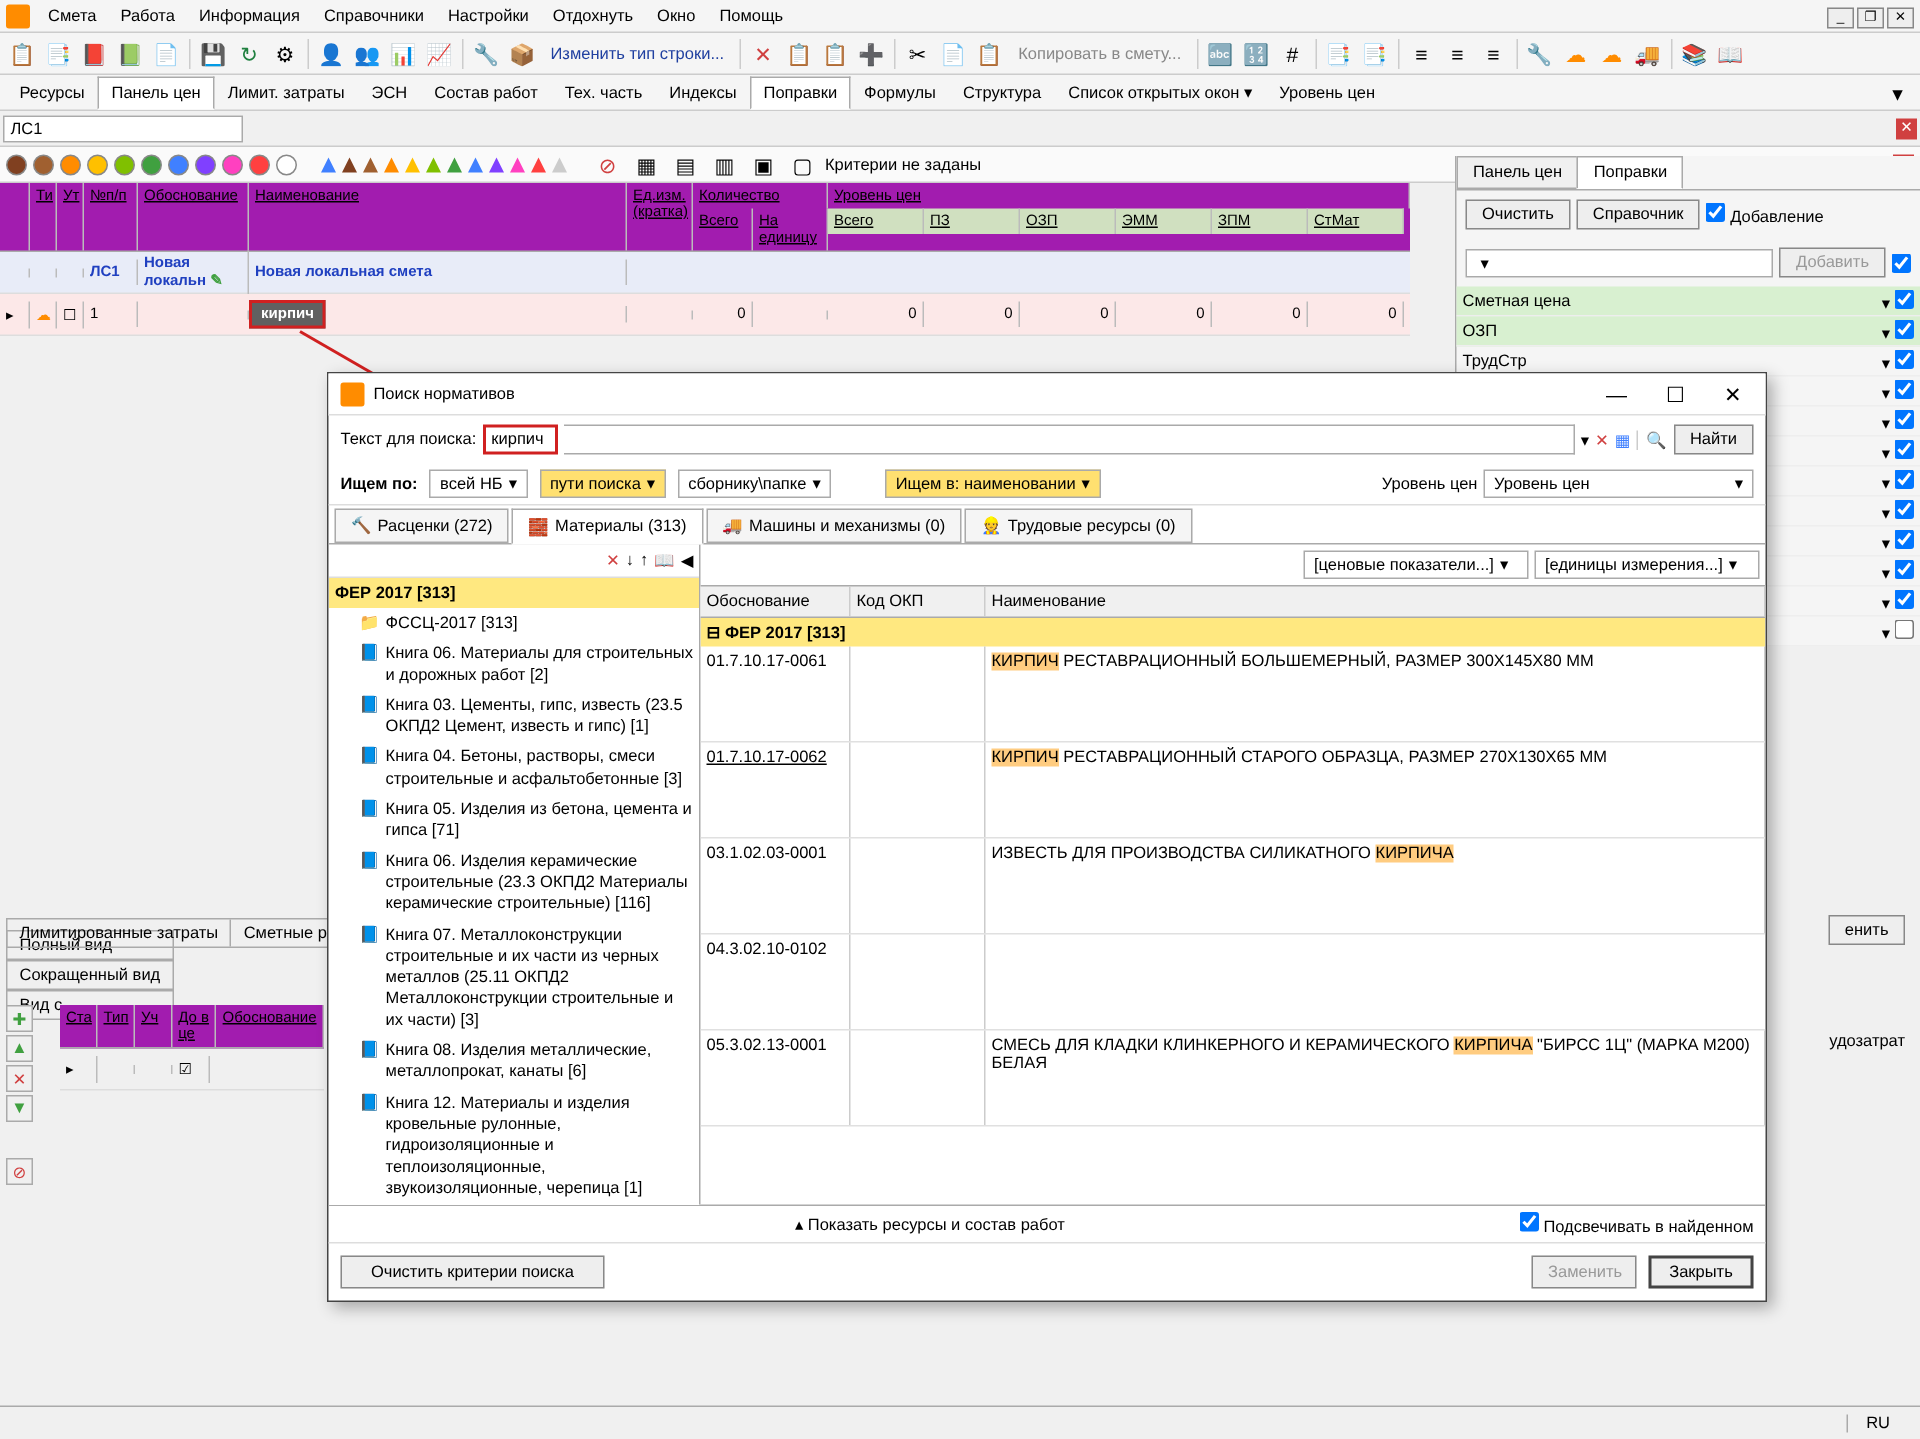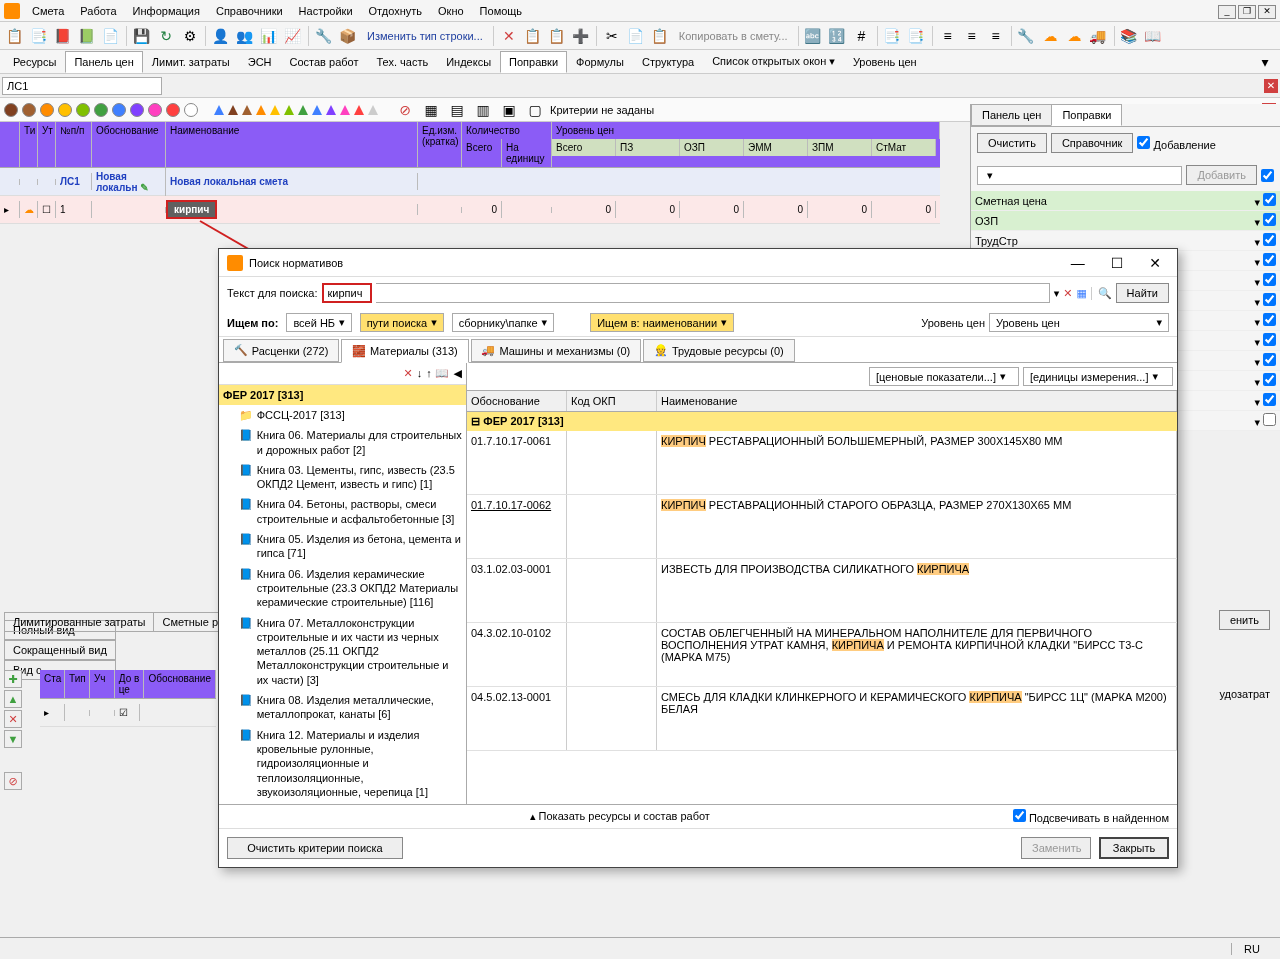--- a/index.html
+++ b/index.html
@@ -15,21 +15,21 @@
 .tb-text { padding: 2px 6px; color: #2040a0; cursor: pointer; display: flex; align-items: center; gap: 4px; }
 .tabbar { background: #f5f5f5; border-bottom: 1px solid #ccc; display: flex; align-items: center; padding: 0 4px; height: 24px; gap: 0; }
 .tab { padding: 4px 8px; cursor: pointer; border: 1px solid transparent; }
 .tab.active { border: 1px solid #aaa; background: #fff; border-bottom: 1px solid #fff; margin-bottom: -1px; }
 .name-row { display: flex; padding: 2px; border-bottom: 1px solid #ccc; height: 24px; align-items: center; }
 .name-input { width: 160px; border: 1px solid #aaa; padding: 2px 4px; font-size: 11px; }
 .close-red { width: 14px; height: 14px; background: #d04040; color: #fff; text-align: center; line-height: 14px; margin-left: auto; cursor: pointer; font-size: 10px; }
 .filter-bar { background: #fafafa; border-bottom: 1px solid #ccc; display: flex; align-items: center; padding: 2px 4px; height: 24px; gap: 4px; }
 .color-dot { width: 14px; height: 14px; border-radius: 50%; border: 1px solid #888; cursor: pointer; }
 .triangle { width: 0; height: 0; border-left: 5px solid transparent; border-right: 5px solid transparent; border-bottom: 10px solid; cursor: pointer; }
-.grid-head { display: flex; background: #8b5cf6; border-bottom: 1px solid #aaa; }
+.grid-head { display: flex; background: #a21caf; border-bottom: 1px solid #aaa; text-decoration: underline; }
 .gcol { border-right: 1px solid #bbb; padding: 3px 4px; font-size: 10px; }
 .grid-row { display: flex; border-bottom: 1px solid #ddd; height: 28px; align-items: center; }
 .grid-row.blue { background: #e8ecf8; color: #2040c0; font-weight: bold; }
 .grid-row.pink { background: #fce8e8; }
 .kirpich-cell { background: #606060; color: #fff; border: 2px solid #d02020; padding: 2px 6px; font-weight: bold; }
 .right-pane { position: absolute; top: 104px; right: 0; width: 310px; background: #f5f5f5; border-left: 1px solid #aaa; }
 .rp-tabs { display: flex; border-bottom: 1px solid #aaa; }
 .rp-tab { padding: 4px 10px; border: 1px solid #aaa; background: #f0f0f0; margin-right: -1px; cursor: pointer; }
 .rp-tab.active { background: #fff; border-bottom: 1px solid #fff; }
 .rp-buttons { display: flex; gap: 4px; padding: 6px; align-items: center; }
@@ -498,24 +498,23 @@
               <div class="res-col" style="flex: 1 1 0%;"><span class="highlight">КИРПИЧ</span> РЕСТАВРАЦИОННЫЙ СТАРОГО ОБРАЗЦА, РАЗМЕР 270Х130Х65 ММ</div>
             </div>
             <div class="res-row" style="min-height: 64px;">
               <div class="res-col" style="width: 100px;">03.1.02.03-0001</div>
               <div class="res-col" style="width: 90px;"></div>
               <div class="res-col" style="flex: 1 1 0%;">ИЗВЕСТЬ ДЛЯ ПРОИЗВОДСТВА СИЛИКАТНОГО <span class="highlight">КИРПИЧА</span></div>
             </div>
             <div class="res-row" style="min-height: 64px;">
               <div class="res-col" style="width: 100px;">04.3.02.10-0102</div>
               <div class="res-col" style="width: 90px;"></div>
-              <div class="res-col" style="flex: 1 1 0%;">СОСТАВ ОБЛЕГЧЕННЫЙ НА МИНЕРАЛЬНОМ НАПОЛНИТЕЛЕ ДЛЯ ПЕРВИЧНОГО ВОСПОЛНЕНИЯ УТРАТ КАМНЯ, <span class="highlight">КИРПИЧА</span> И РЕМОНТА КИРПИЧНОЙ КЛАДКИ "БИРСС Т3-С (МАРКА М75)</div>
             </div>
             <div class="res-row" style="min-height: 64px;">
-              <div class="res-col" style="width: 100px;">04.5.02.13-0001</div>
+              <div class="res-col" style="width: 100px;">05.3.02.13-0001</div>
               <div class="res-col" style="width: 90px;"></div>
               <div class="res-col" style="flex: 1 1 0%;">СМЕСЬ ДЛЯ КЛАДКИ КЛИНКЕРНОГО И КЕРАМИЧЕСКОГО <span class="highlight">КИРПИЧА</span> "БИРСС 1Ц" (МАРКА М200) БЕЛАЯ</div>
             </div>
           </div>
       </div>
     </div>
   </div>
 
   <div class="dlg-footer">
     <span style="margin:0 auto;cursor:pointer">▴ <span>Показать ресурсы и состав работ</span></span>

